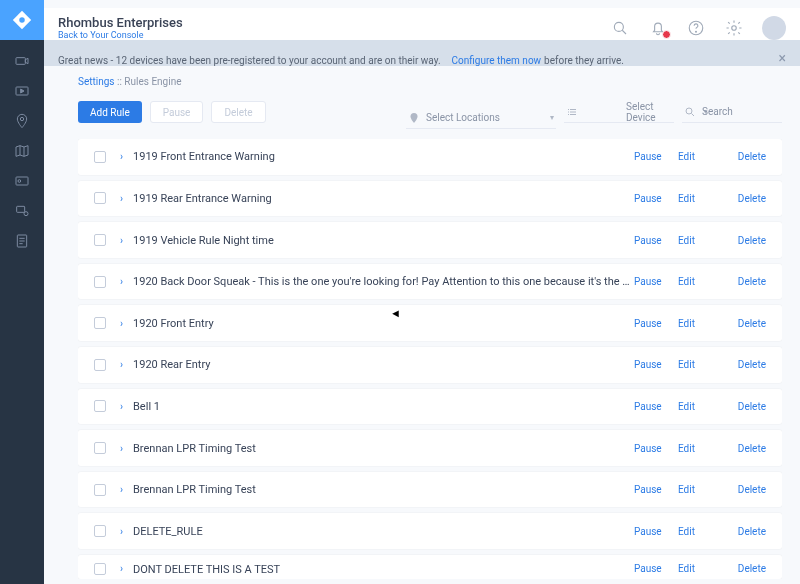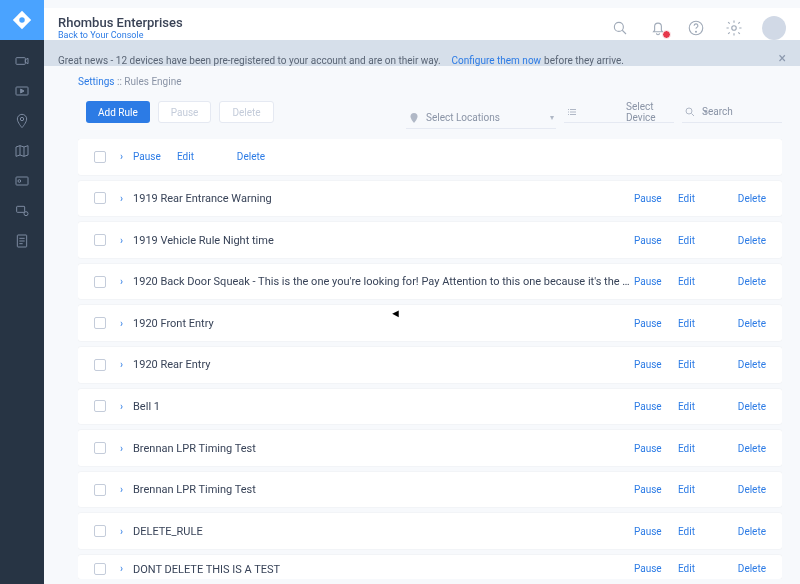--- a/index.html
+++ b/index.html
@@ -42,21 +42,21 @@
   .banner-close{margin-left:auto;color:#8C99AE;cursor:pointer;font-size:14px;}
 
   
   .main{position:absolute;left:44px;top:66px;right:0;bottom:0;padding:10px 18px 0 34px;overflow:hidden;}
   .breadcrumb{font-size:10px;color:var(--text-light);margin-bottom:8px;}
   .breadcrumb .bc-link{color:var(--blue);}
   
   
   .toolbar{display:flex;align-items:center;gap:8px;margin-bottom:10px;}
   .btn{border-radius:3px;height:22px;display:flex;align-items:center;padding:0 12px;font-size:10px;cursor:pointer;}
-  .btn-primary{background:var(--blue);color:#fff;margin-left:8px;}
+  .btn-primary{background:var(--blue);color:#fff;}
   .btn-ghost{background:#fff;color:#C4CCDA;border:1px solid var(--border);}
   .field{display:flex;align-items:center;border-bottom:1px solid var(--border);height:22px;padding:0 2px;font-size:10px;color:var(--text-light);gap:6px;}
   .field .licon{width:12px;height:12px;display:flex;align-items:center;}
   .field .licon svg{width:12px;height:12px;fill:#B0B8C6;}
   .field .chev{margin-left:auto;color:#B0B8C6;font-size:8px;}
   .f-loc{width:150px;margin-left:auto;margin-top:12px;}
   .f-dev{width:110px;gap:48px;}
   .f-search{width:100px;}
 
   
@@ -208,20 +208,21 @@
           </svg>
         </span>
       <span>Search</span>
     </div>
   </div>
 
   <div class="rows" id="rows">
       <div class="row">
         <span class="chk"></span>
         <span class="expand">›</span>
+        <span class="rname">1919 Front Entrance Warning</span>
         <span class="ract">Pause</span>
         <span class="ract">Edit</span>
         <span class="ract del">Delete</span>
       </div>
       <div class="row">
         <span class="chk"></span>
         <span class="expand">›</span>
         <span class="rname">1919 Rear Entrance Warning</span>
         <span class="ract">Pause</span>
         <span class="ract">Edit</span>

